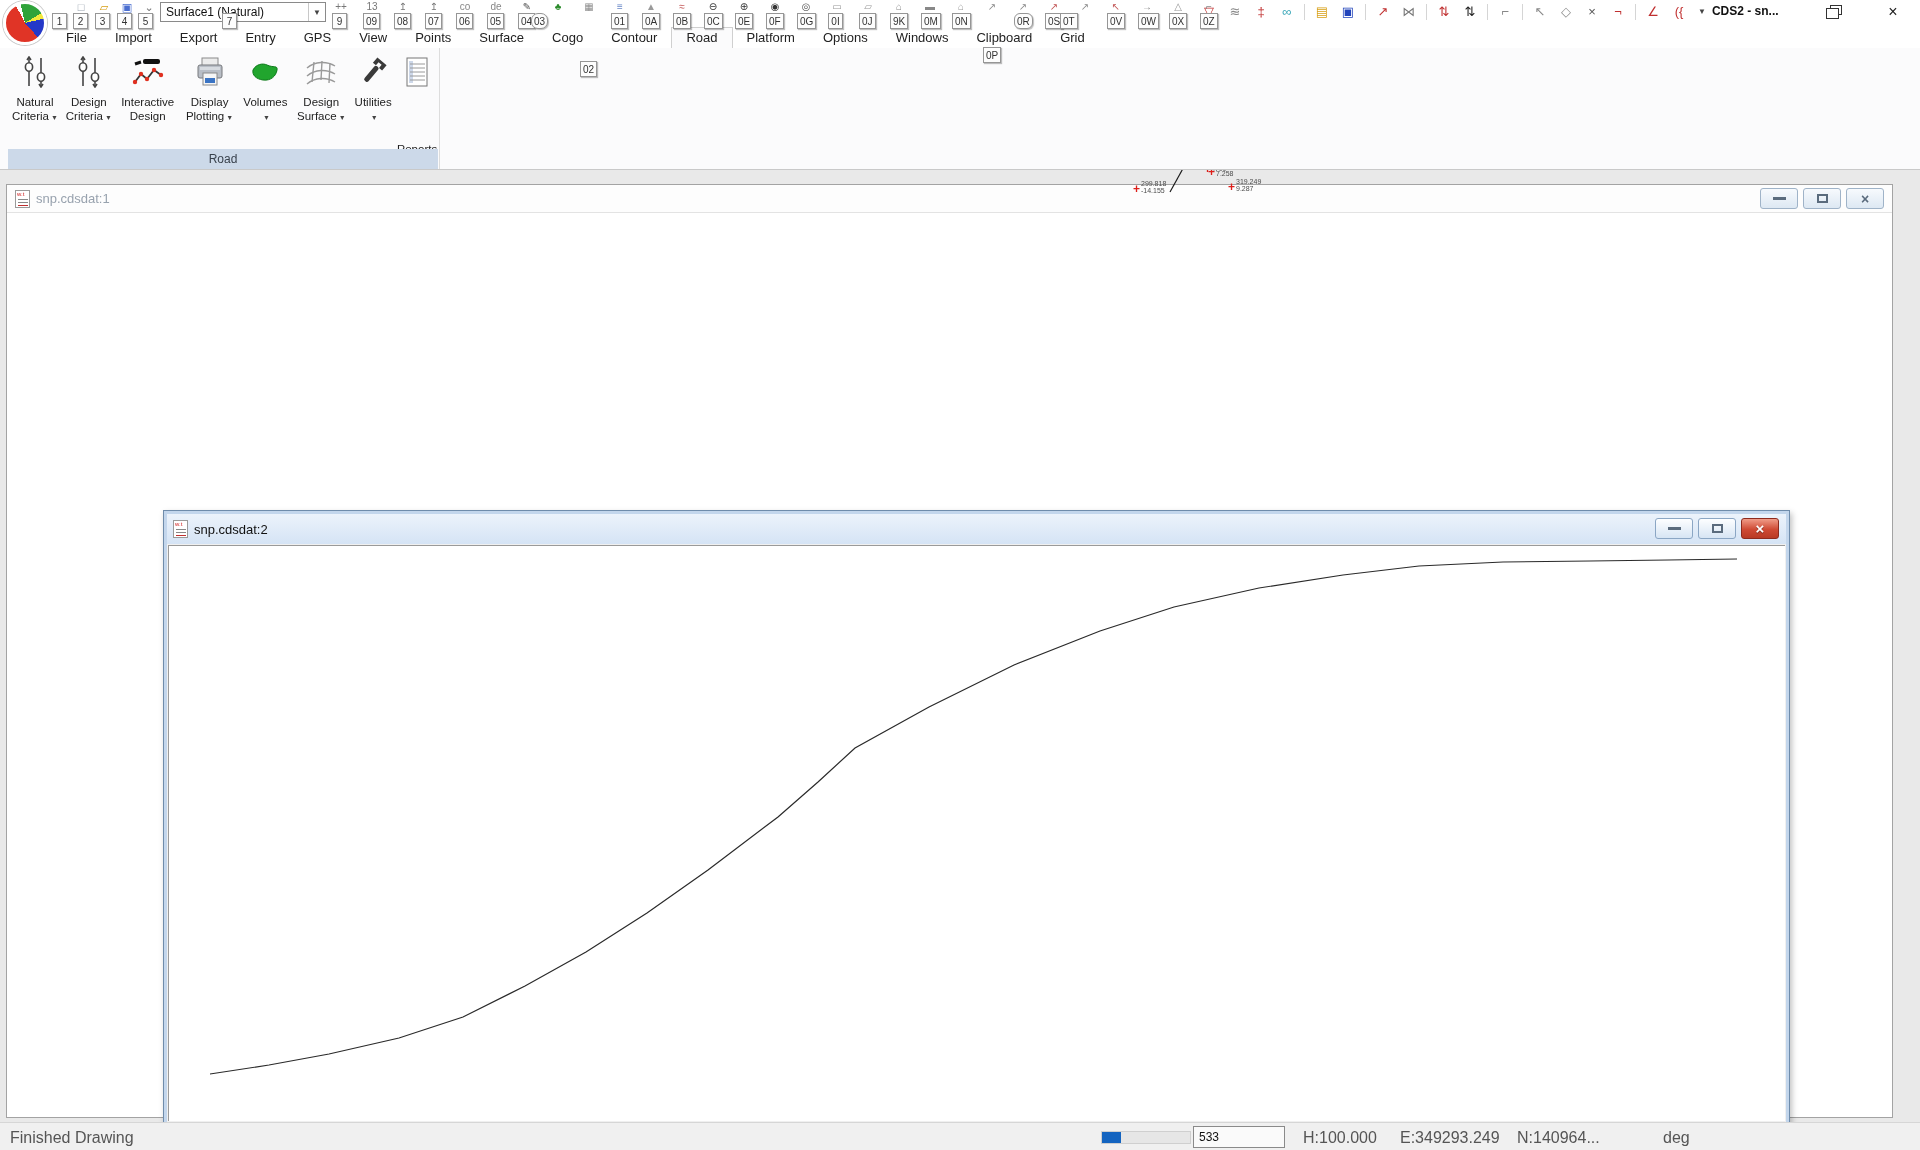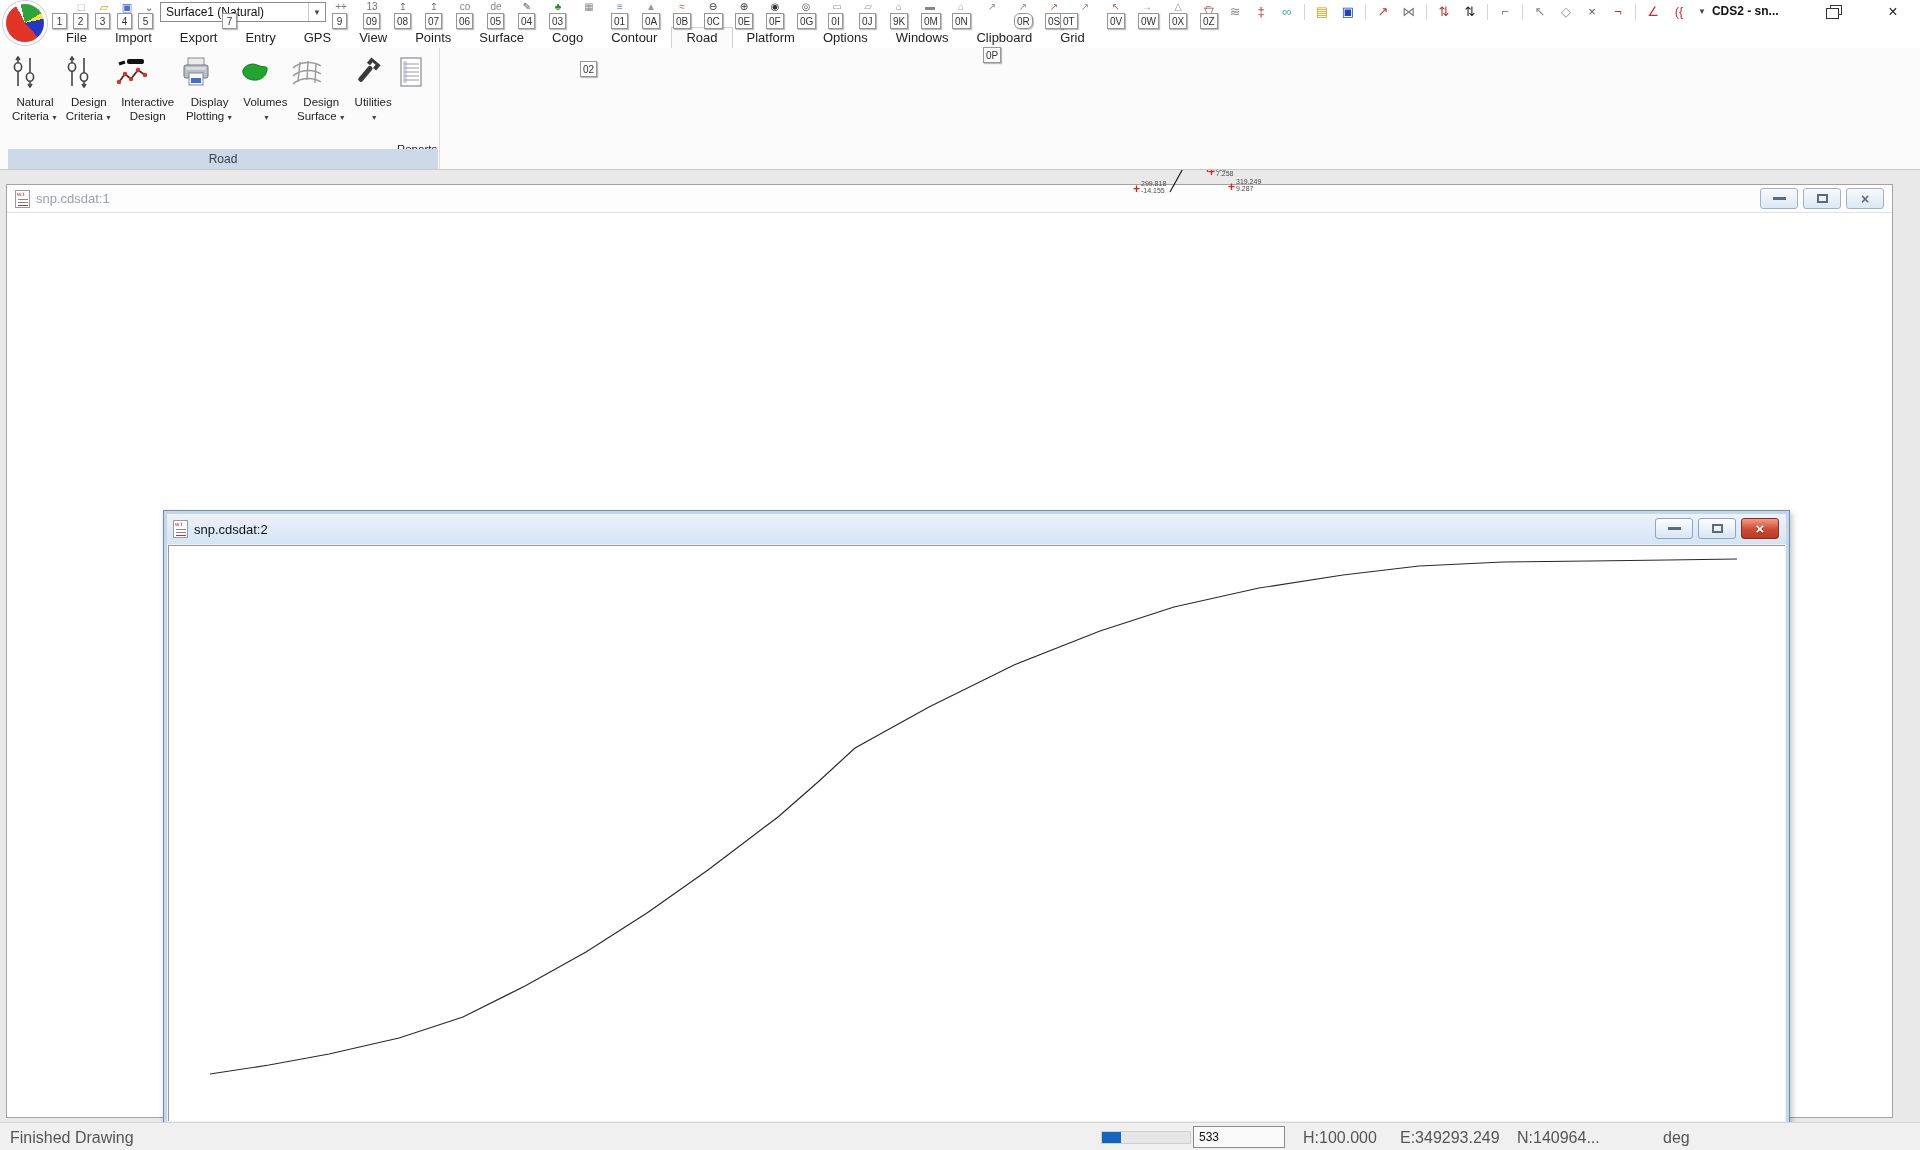--- a/index.html
+++ b/index.html
@@ -34,21 +34,21 @@
   
   .menubar { position:absolute; left:0; top:26px; width:1920px; height:22px; background:#fff; display:flex;
              align-items:flex-end; padding-left:52px; z-index:30; }
   .tab { font-size:13px; color:#222; padding:2px 14px 3px 14px; white-space:nowrap; }
   .tab.active { background:#fbfbfc; border:1px solid #d0d0d0; border-bottom:none; }
 
   
   .ribbon { position:absolute; left:0; top:48px; width:1920px; height:122px; background:#fbfbfc; border-bottom:1px solid #c9c9c9; z-index:20; }
   .rgroup { position:absolute; left:8px; top:0; width:432px; height:121px; border-right:1px solid #dddddd; }
   .rbuttons { display:flex; height:101px; align-items:flex-start; padding-top:4px; }
-  .rbtn { display:flex; flex-direction:column; padding-top:4px; height:96px; }
+  .rbtn { display:flex; flex-direction:column; align-items:center; padding-top:4px; height:96px; }
   .rbtn svg { width:32px; height:32px; }
   .rlabel { font-size:11.5px; color:#222; line-height:1.2; text-align:center; margin-top:4px; }
   .rarrow { font-size:7px; color:#444; margin-left:2px; }
   .glabel { position:absolute; left:0; right:1px; bottom:0; height:20px; background:#ccd9e9; color:#39424d;
             font-size:12px; text-align:center; line-height:20px; }
 
   
   .mdi { position:absolute; left:0; top:170px; width:1920px; height:952px; background:#e9e9e9; }
 
   
@@ -177,21 +177,21 @@
     <div class="keytip" style="left: 394px;">08</div>
     <div class="qicon" style="left: 425px; color: rgb(119, 119, 119); font-size: 10px;">↥</div>
     <div class="keytip" style="left: 425px;">07</div>
     <div class="qicon" style="left: 456px; color: rgb(136, 136, 136); font-size: 10px;">co</div>
     <div class="keytip" style="left: 456px;">06</div>
     <div class="qicon" style="left: 487px; color: rgb(136, 136, 136); font-size: 10px;">de</div>
     <div class="keytip" style="left: 487px;">05</div>
     <div class="qicon" style="left: 518px; color: rgb(85, 85, 85); font-size: 10px;">✎</div>
     <div class="keytip" style="left: 518px;">04</div>
     <div class="qicon" style="left: 549px; color: rgb(42, 138, 42); font-size: 10px;">♣</div>
-    <div class="keytip" style="left: 549px;">03</div>
+    <div class="keytip" style="left: 531px; border-radius: 7px;">03</div>
     <div class="qicon" style="left: 580px; color: rgb(136, 136, 136); font-size: 10px;">▦</div>
     <div class="keytip" style="left: 580px; margin-top: 48px;">02</div>
     <div class="qicon" style="left: 611px; color: rgb(106, 136, 200); font-size: 10px;">≡</div>
     <div class="keytip" style="left: 611px;">01</div>
     <div class="qicon" style="left: 642px; color: rgb(154, 154, 154); font-size: 10px;">▲</div>
     <div class="keytip" style="left: 642px;">0A</div>
     <div class="qicon" style="left: 673px; color: rgb(192, 80, 80); font-size: 10px;">≈</div>
     <div class="keytip" style="left: 673px;">0B</div>
     <div class="qicon" style="left: 704px; color: rgb(51, 51, 51); font-size: 10px;">⊖</div>
     <div class="keytip" style="left: 704px;">0C</div>

